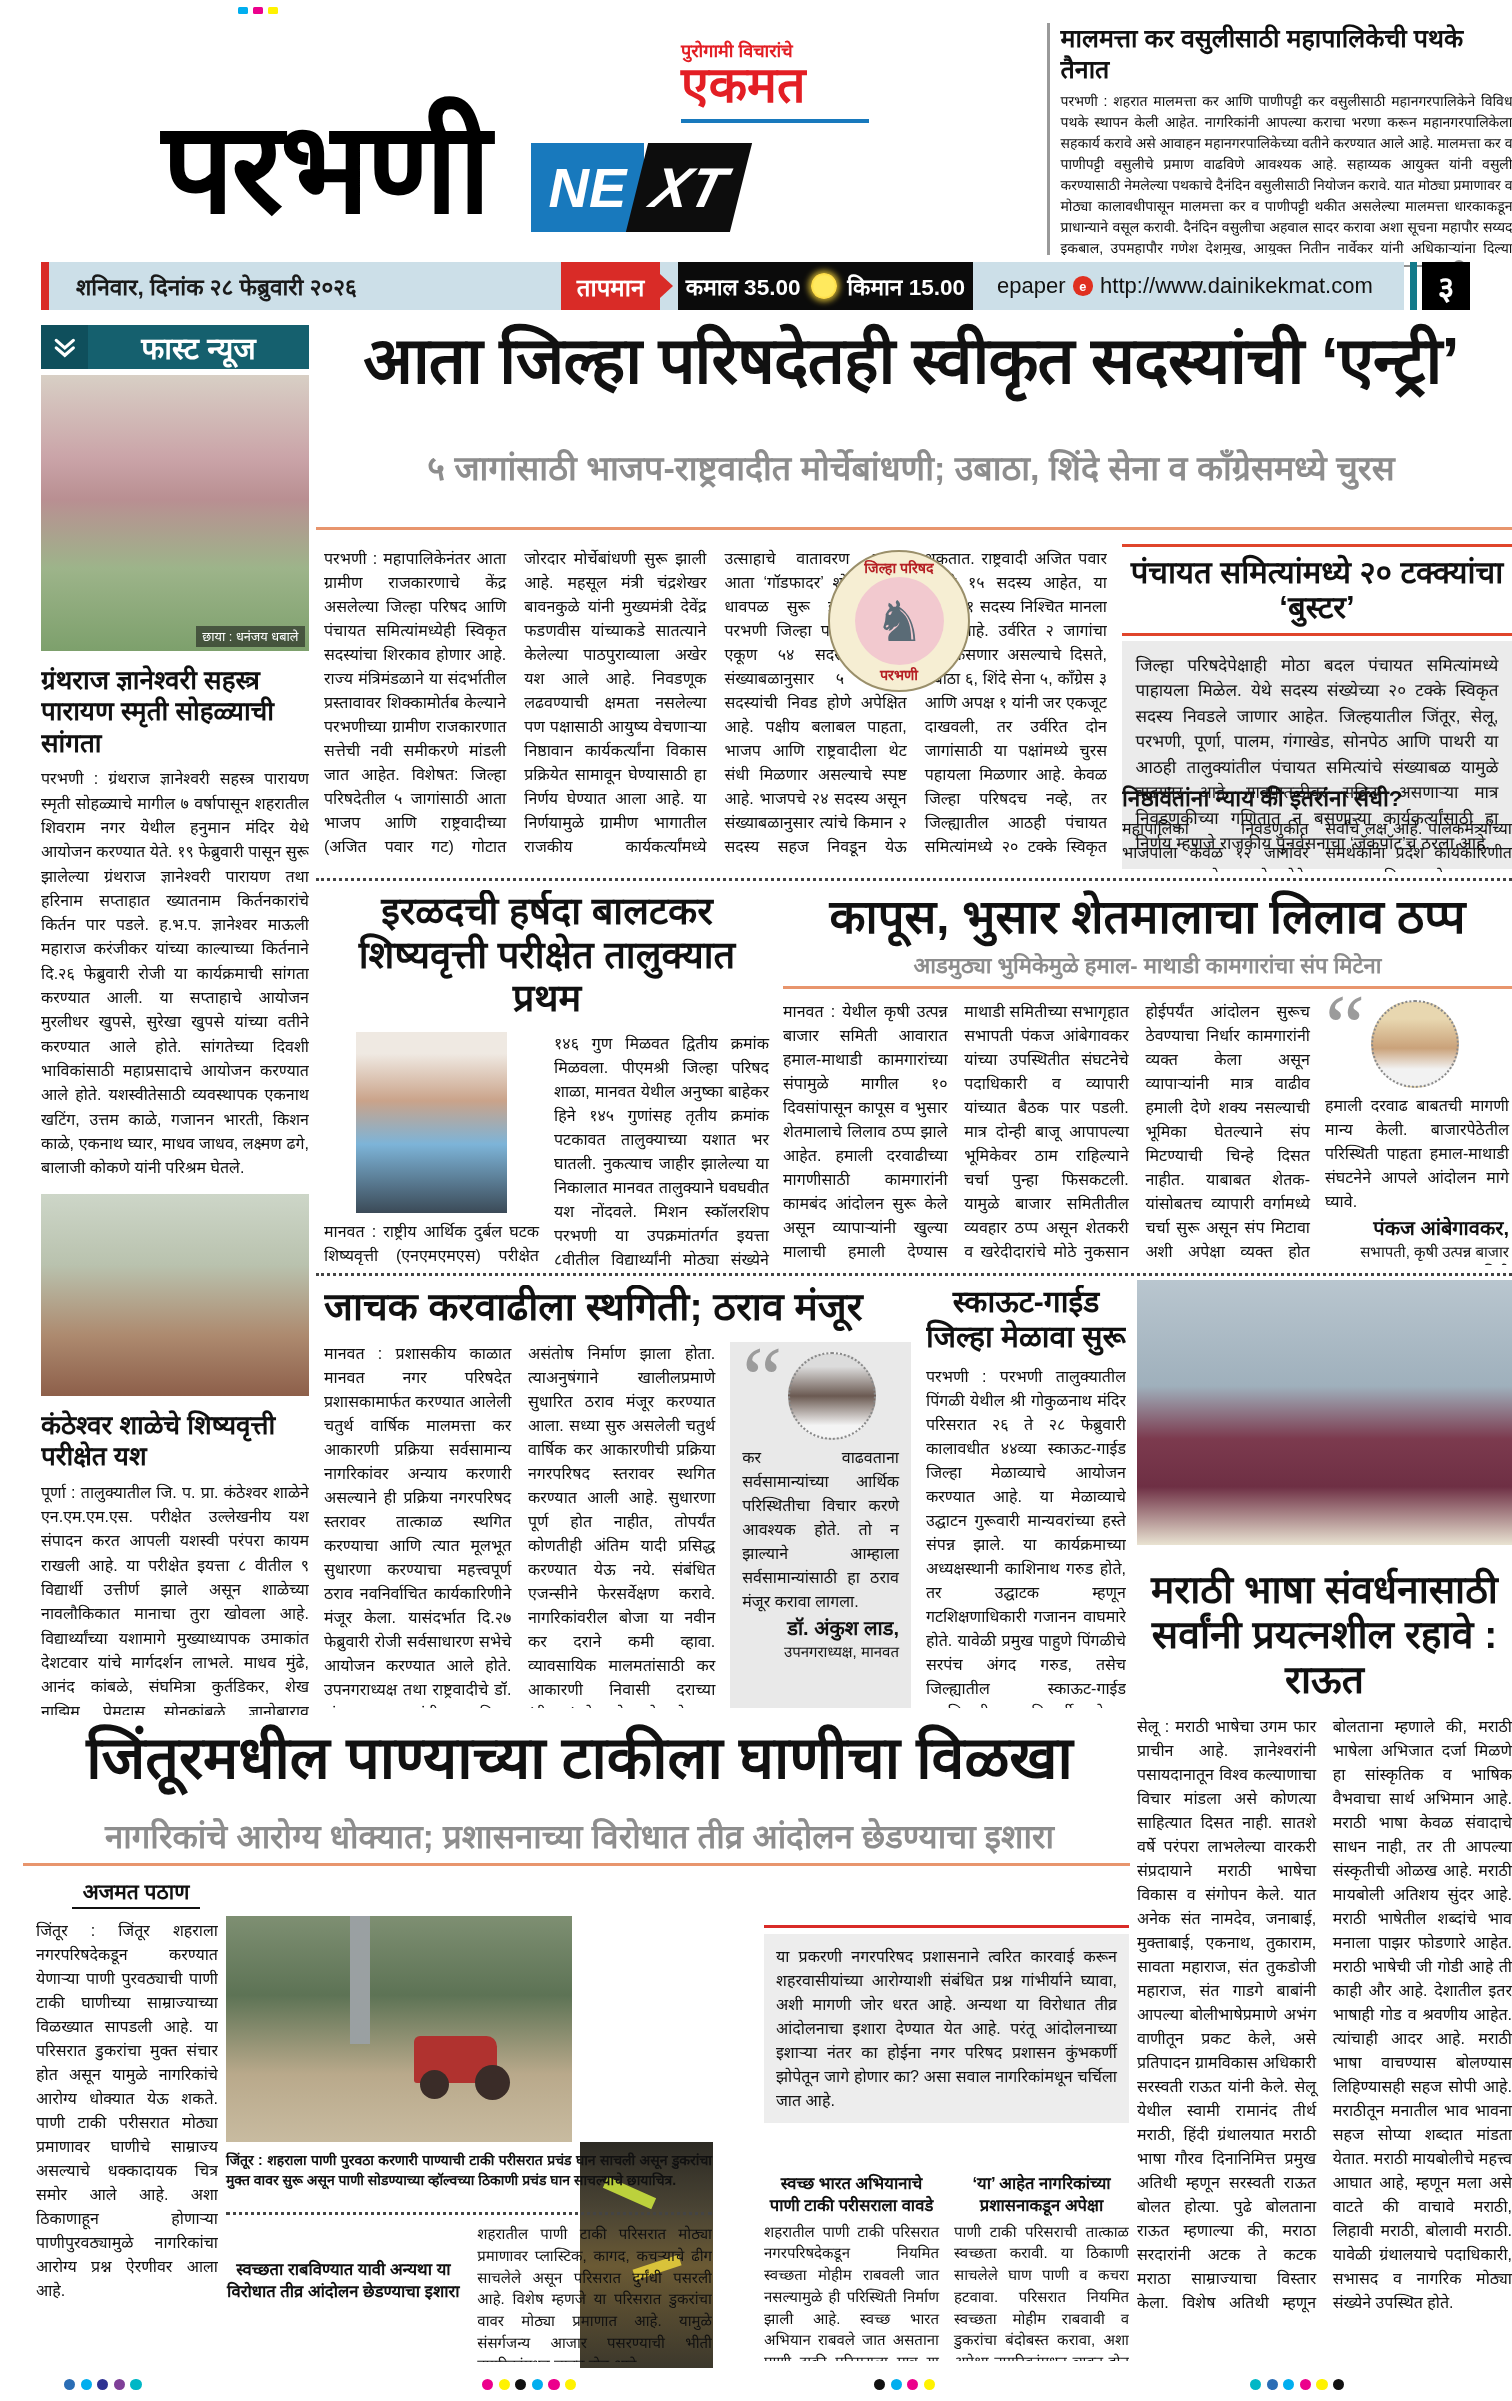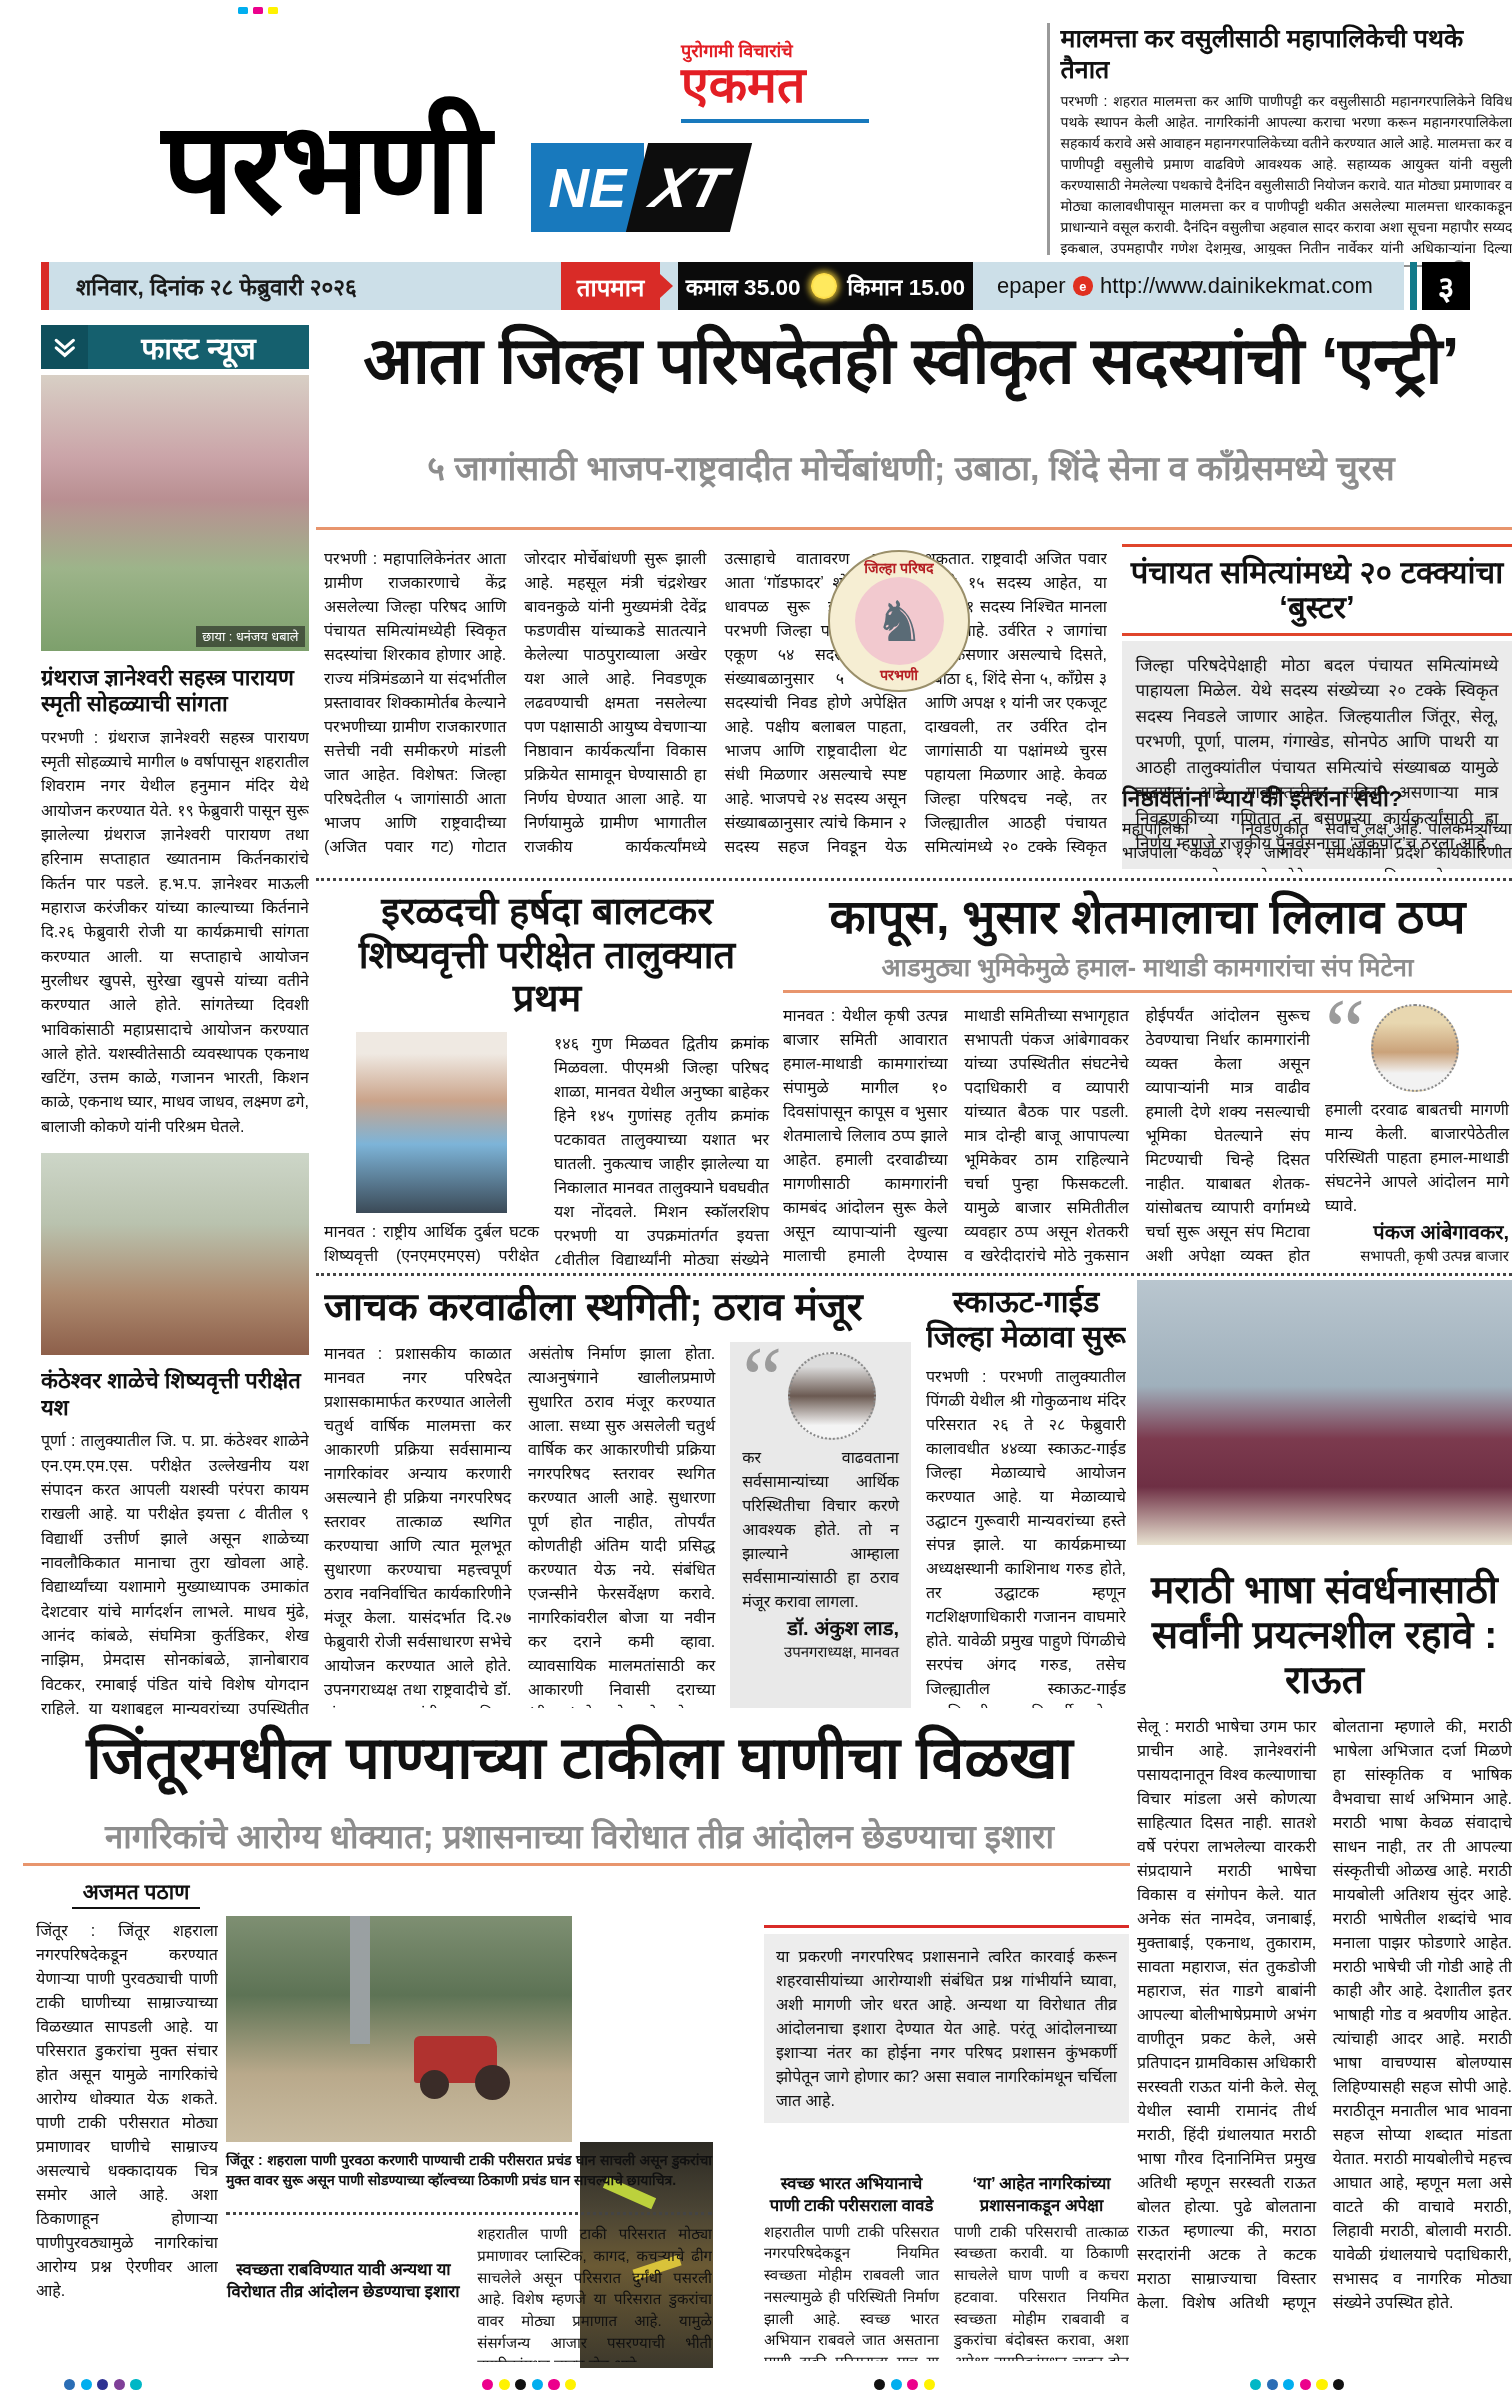--- a/index.html
+++ b/index.html
@@ -39,21 +39,21 @@
   .teal-div{position:absolute;left:1410px;top:262px;width:6.8px;height:48px;background:#137a8a;}
   .pagebox{position:absolute;left:1422px;top:262px;width:48px;height:48px;background:#000;color:#fff;font-size:32px;font-weight:700;display:flex;align-items:center;justify-content:center;}
 
   
   .fastnews{position:absolute;left:41px;top:325px;width:268px;height:1390px;overflow:hidden;}
   .fn-head{display:flex;height:44px;}
   .fn-icon{width:47px;background:#0f4f5c;display:flex;align-items:center;justify-content:center;}
   .fn-title{flex:1;background:#15606e;color:#fff;font-size:30px;font-weight:800;display:flex;align-items:center;justify-content:center;}
   .photo{position:relative;width:100%;background:#b9b2a6;}
   .photo .cap{position:absolute;right:4.5px;bottom:4.5px;background:rgba(20,20,20,.55);color:#fff;font-size:12.8px;padding:1.5px 6px;}
-  .fn-h{font-size:22px;font-weight:800;line-height:1.22;margin:13.6px 0 7.5px 0;}
+  .fn-h{font-size:26px;font-weight:800;line-height:1.22;margin:13.6px 0 7.5px 0;}
   .fn-b{font-size:16px;line-height:1.52;}
   .dotted{border-top:3px dotted #444;}
 
   
   .lead-h{font-size:65px;font-weight:800;line-height:1.02;letter-spacing:-0.8px;}
   .lead-sub{font-size:34px;font-weight:800;color:#8d8d8d;}
   .orange-rule{height:3px;background:#e8956d;}
   .lead-body{column-count:4;column-gap:18px;font-size:16px;line-height:1.5;}
   .zplogo{width:142px;height:142px;border-radius:50%;background:#f6eed3;border:2.3px solid #9a8f6a;display:flex;flex-direction:column;align-items:center;justify-content:space-between;padding:6px 0;box-sizing:border-box;}
   .zplogo .ring-t,.zplogo .ring-b{color:#b51f24;font-weight:800;font-size:14.3px;}
@@ -186,21 +186,21 @@
       <div style="width:215px;">
         <div style="width:151px;height:181px;margin:0 auto 7.5px auto;background:linear-gradient(180deg,#efe9e2 12%,#caa38a 38%,#7db4d8 62%,#3b4a57 100%);"></div>
         <div class="body21 justify">मानवत : राष्ट्रीय आर्थिक दुर्बल घटक शिष्यवृत्ती (एनएमएमएस) परीक्षेत तालुक्यातील जिल्हा परिषद शाळांच्या विद्यार्थ्यांनी उल्लेखनीय यश संपादन केले आहे. इरळद येथील पीएमश्री जिल्हा परिषद शाळेची विद्यार्थिनी हर्षदा मारोती बालटकर हिने १५१ गुण मिळवत तालुक्यात प्रथम क्रमांक पटकावला आहे. याच शाळेतील संस्कृती बालासाहेब भिसे व जिजाऊ ज्ञानतीर्थ विद्यालयाचा श्रेयस कच्छवे यानेही</div>
       </div>
       <div style="width:215px;" class="body21 justify">१४६ गुण मिळवत द्वितीय क्रमांक मिळवला. पीएमश्री जिल्हा परिषद शाळा, मानवत येथील अनुष्का बाहेकर हिने १४५ गुणांसह तृतीय क्रमांक पटकावत तालुक्याच्या यशात भर घातली. नुकत्याच जाहीर झालेल्या या निकालात मानवत तालुक्याने घवघवीत यश नोंदवले. मिशन स्कॉलरशिप परभणी या उपक्रमांतर्गत इयत्ता ८वीतील विद्यार्थ्यांनी मोठ्या संख्येने सहभाग घेतला होता. तालुक्यातील एकूण १,०१३ विद्यार्थी परीक्षेला बसले होते. त्यापैकी ५३१ विद्यार्थी उत्तीर्ण झाले असून तालुक्याची शैक्षणिक गुणवत्ता पुन्हा अधोरेखित झाली आहे.</div>
     </div>
   </div>
 
   <div class="abs hidden-overflow" style="left:783px;top:890px;width:729px;height:375px;">
     <div class="art-h center" style="font-size:47px;">कापूस, भुसार शेतमालाचा लिलाव ठप्प</div>
-    <div class="gray-sub center" style="font-size:25px;margin-top:4.5px;">आडमुठ्या भुमिकेमुळे हमाल- माथाडी कामगारांचा संप मिटेना</div>
+    <div class="gray-sub center" style="font-size:22px;margin-top:4.5px;">आडमुठ्या भुमिकेमुळे हमाल- माथाडी कामगारांचा संप मिटेना</div>
     <div class="orange-rule" style="margin:7.5px 0 10.5px 0;"></div>
     <div style="display:flex;gap:15px;">
       <div style="width:527px;">
         <div class="cols3 body21 justify">मानवत : येथील कृषी उत्पन्न बाजार समिती आवारात हमाल-माथाडी कामगारांच्या संपामुळे मागील १० दिवसांपासून कापूस व भुसार शेतमालाचे लिलाव ठप्प झाले आहेत. हमाली दरवाढीच्या मागणीसाठी कामगारांनी कामबंद आंदोलन सुरू केले असून व्यापाऱ्यांनी खुल्या मालाची हमाली देण्यास विरोध दर्शविला आहे. हमाल-माथाडी समितीच्या सभागृहात सभापती पंकज आंबेगावकर यांच्या उपस्थितीत संघटनेचे पदाधिकारी व व्यापारी यांच्यात बैठक पार पडली. मात्र दोन्ही बाजू आपापल्या भूमिकेवर ठाम राहिल्याने चर्चा पुन्हा फिसकटली. यामुळे बाजार समितीतील व्यवहार ठप्प असून शेतकरी व खरेदीदारांचे मोठे नुकसान होत आहे. मागणी मान्य होईपर्यंत आंदोलन सुरूच ठेवण्याचा निर्धार कामगारांनी व्यक्त केला असून व्यापाऱ्यांनी मात्र वाढीव हमाली देणे शक्य नसल्याची भूमिका घेतल्याने संप मिटण्याची चिन्हे दिसत नाहीत. याबाबत शेतक-यांसोबतच व्यापारी वर्गामध्ये चर्चा सुरू असून संप मिटावा अशी अपेक्षा व्यक्त होत आहे.</div>
 
       </div>
       <div style="width:184px;">
         <div style="display:flex;align-items:flex-start;gap:6px;">
           <span class="qmark">“</span>
           <span class="round-photo"></span>

